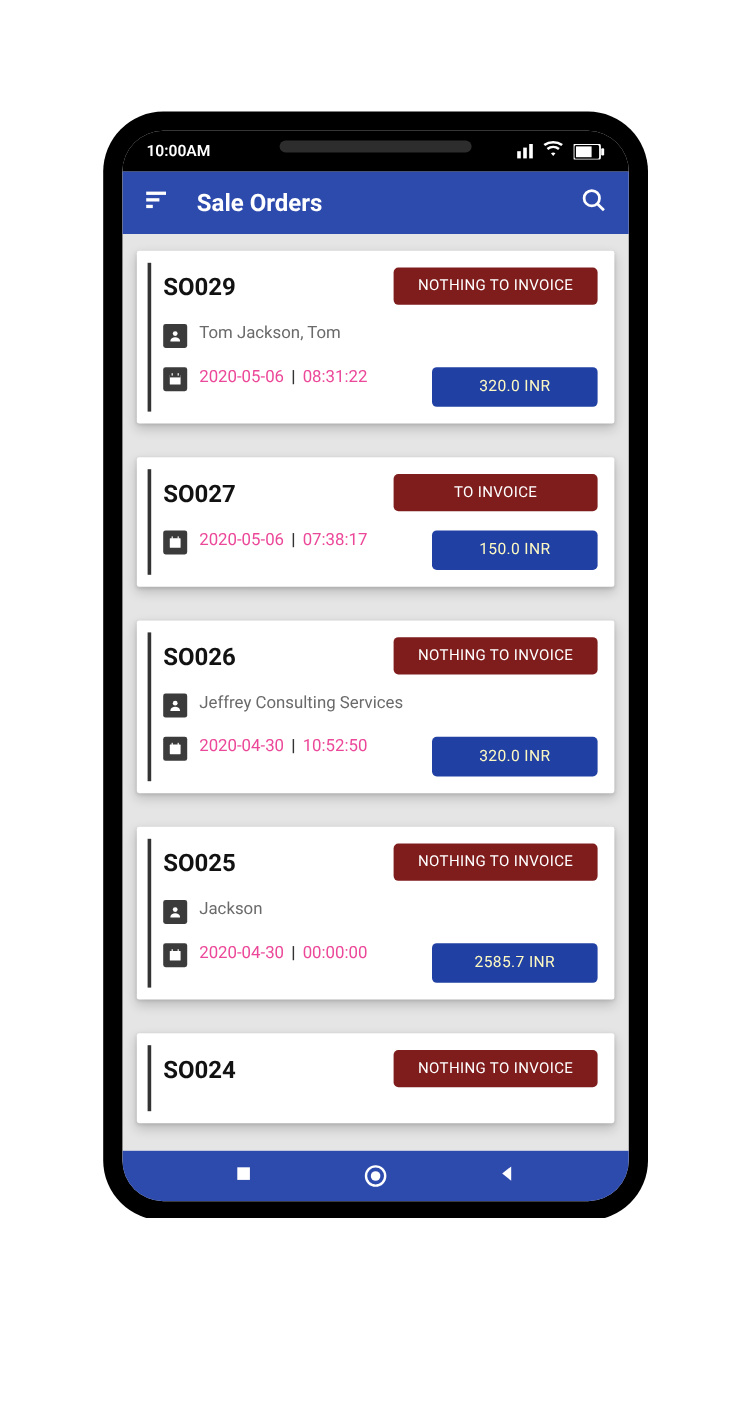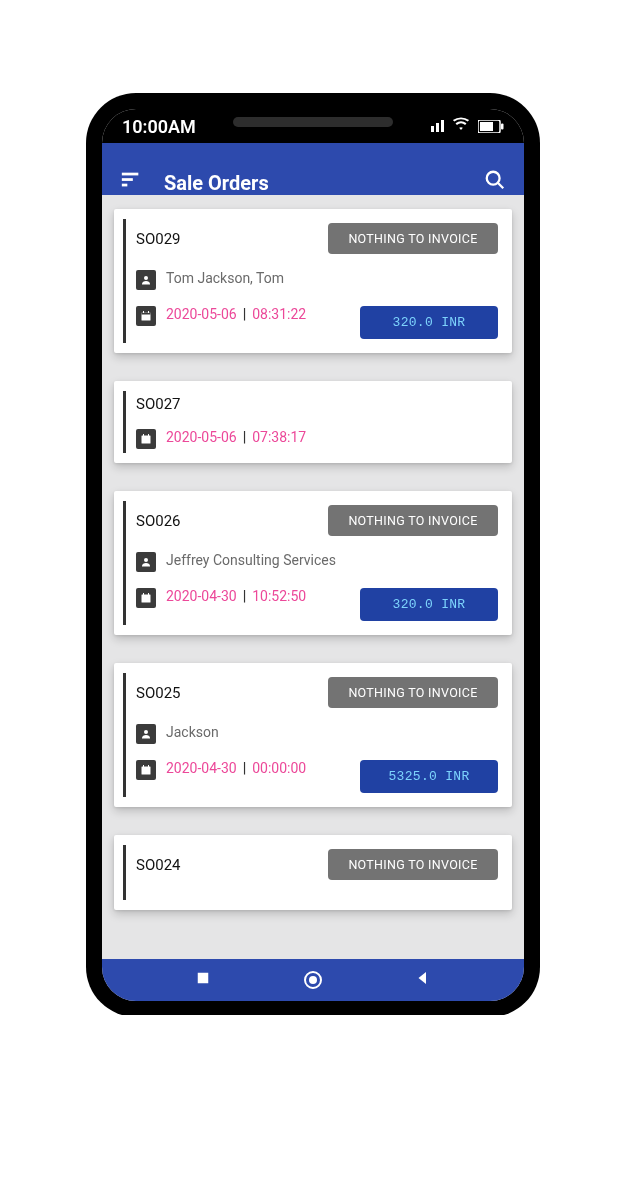--- a/index.html
+++ b/index.html
@@ -42,21 +42,21 @@
       flex-direction: column;
     }
     .status-bar {
       background: #000;
       color: #fff;
       height: 34px;
       display: flex;
       align-items: center;
       justify-content: space-between;
       padding: 0 20px;
-      font-size: 18px;
+      font-size: 13px;
       font-weight: 600;
     }
     .status-icons {
       display: flex;
       align-items: center;
       gap: 8px;
     }
     .signal-bars {
       display: flex;
       align-items: flex-end;
@@ -72,21 +72,21 @@
     .wifi-icon svg { width: 18px; height: 18px; }
     .battery-icon {
       display: flex;
       align-items: center;
     }
     .app-header {
       background: #2d4aad;
       color: #fff;
       height: 52px;
       display: flex;
-      align-items: flex-end;
+      align-items: center;
       padding: 0 18px;
       gap: 22px;
     }
     .filter-icon svg { width: 22px; height: 22px; }
     .app-title {
       font-size: 20px;
       font-weight: 700;
       flex: 1;
     }
     .search-icon svg { width: 22px; height: 22px; }
@@ -112,26 +112,26 @@
       width: 3px;
       background: #333;
     }
     .card-top {
       display: flex;
       align-items: center;
       justify-content: space-between;
       margin-bottom: 16px;
     }
     .order-id {
-      font-size: 15px;
-      font-weight: 400;
+      font-size: 20px;
+      font-weight: 700;
       color: #121212;
     }
     .status-badge {
-      background: #737373;
+      background: #7f1d1d;
       color: #fff;
       font-size: 12.5px;
       font-weight: 400;
       padding: 8px 14px;
       border-radius: 4px;
       text-align: center;
       min-width: 170px;
       letter-spacing: 0.3px;
     }
     .card-row {
@@ -155,30 +155,29 @@
     }
     .mini-icon svg { width: 12px; height: 12px; fill: #fff; }
     .date-text, .time-text { color: #ec4899; }
     .sep {
       margin: 0 6px;
       color: #333;
       font-weight: 700;
     }
     .amount-badge {
       background: #2041a3;
-      color: #7dd3fc;
+      color: #fef9c3;
       font-size: 13px;
       font-weight: 400;
       padding: 9px 14px;
       border-radius: 4px;
       text-align: center;
       min-width: 138px;
       margin-left: auto;
       letter-spacing: 0.3px;
-      font-family: Liberation Mono, monospace;
     }
     .bottom-nav {
       background: #2d4aad;
       height: 42px;
       display: flex;
       align-items: center;
       justify-content: space-evenly;
     }
     .nav-btn svg { width: 18px; height: 18px; fill: #fff; }
     .nav-home {
@@ -271,32 +270,34 @@
           <span class="date-text">2020-05-06</span>
           <span class="sep">|</span>
           <span class="time-text">08:31:22</span>
           <span class="amount-badge">320.0 INR</span>
         </div>
       </div>
 
       <div class="card">
         <div class="card-top">
           <span class="order-id">SO027</span>
+          <span class="status-badge">TO INVOICE</span>
         </div>
         <div class="card-row">
           <div class="mini-icon">
               <svg viewBox="0 0 24 24">
                 <rect x="3" y="5" width="18" height="16" rx="1"></rect>
                 <rect x="6" y="2" width="2" height="4"></rect>
                 <rect x="16" y="2" width="2" height="4"></rect>
               </svg>
             </div>
           <span class="date-text">2020-05-06</span>
           <span class="sep">|</span>
           <span class="time-text">07:38:17</span>
+          <span class="amount-badge">150.0 INR</span>
         </div>
       </div>
 
       <div class="card">
         <div class="card-top">
           <span class="order-id">SO026</span>
           <span class="status-badge">NOTHING TO INVOICE</span>
         </div>
         <div class="card-row">
           <div class="mini-icon">
@@ -340,21 +341,21 @@
           <div class="mini-icon">
               <svg viewBox="0 0 24 24">
                 <rect x="3" y="5" width="18" height="16" rx="1"></rect>
                 <rect x="6" y="2" width="2" height="4"></rect>
                 <rect x="16" y="2" width="2" height="4"></rect>
               </svg>
             </div>
           <span class="date-text">2020-04-30</span>
           <span class="sep">|</span>
           <span class="time-text">00:00:00</span>
-          <span class="amount-badge">5325.0 INR</span>
+          <span class="amount-badge">2585.7 INR</span>
         </div>
       </div>
 
       <div class="card">
         <div class="card-top">
           <span class="order-id">SO024</span>
           <span class="status-badge">NOTHING TO INVOICE</span>
         </div>
       </div>
 

